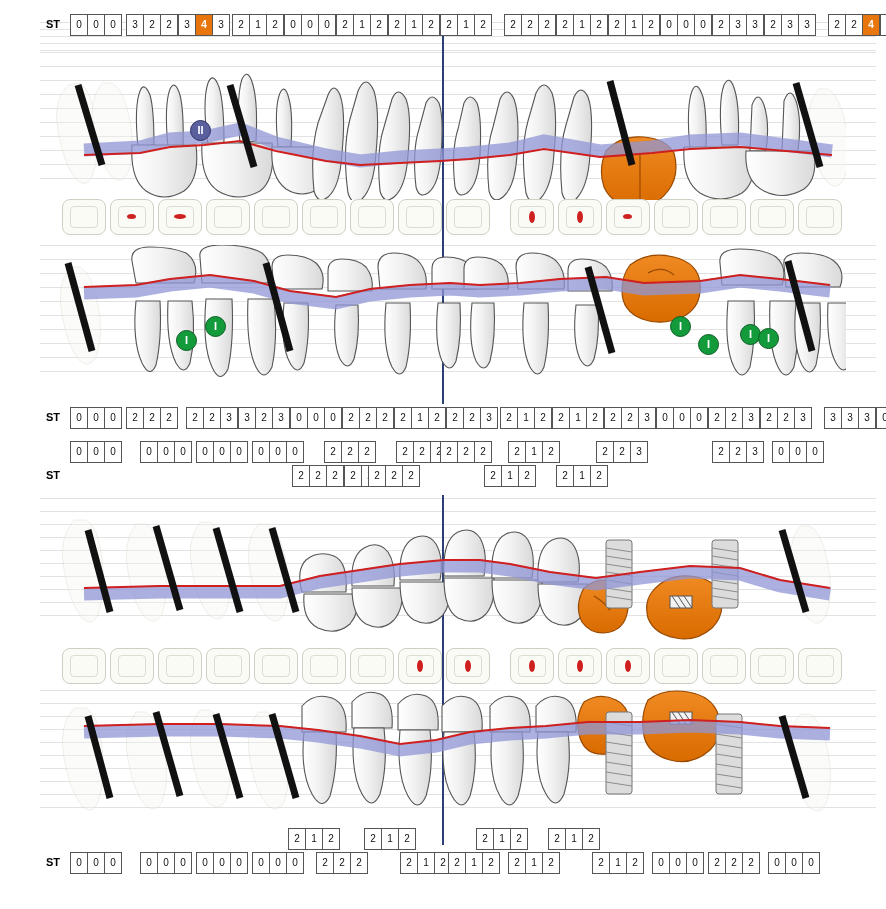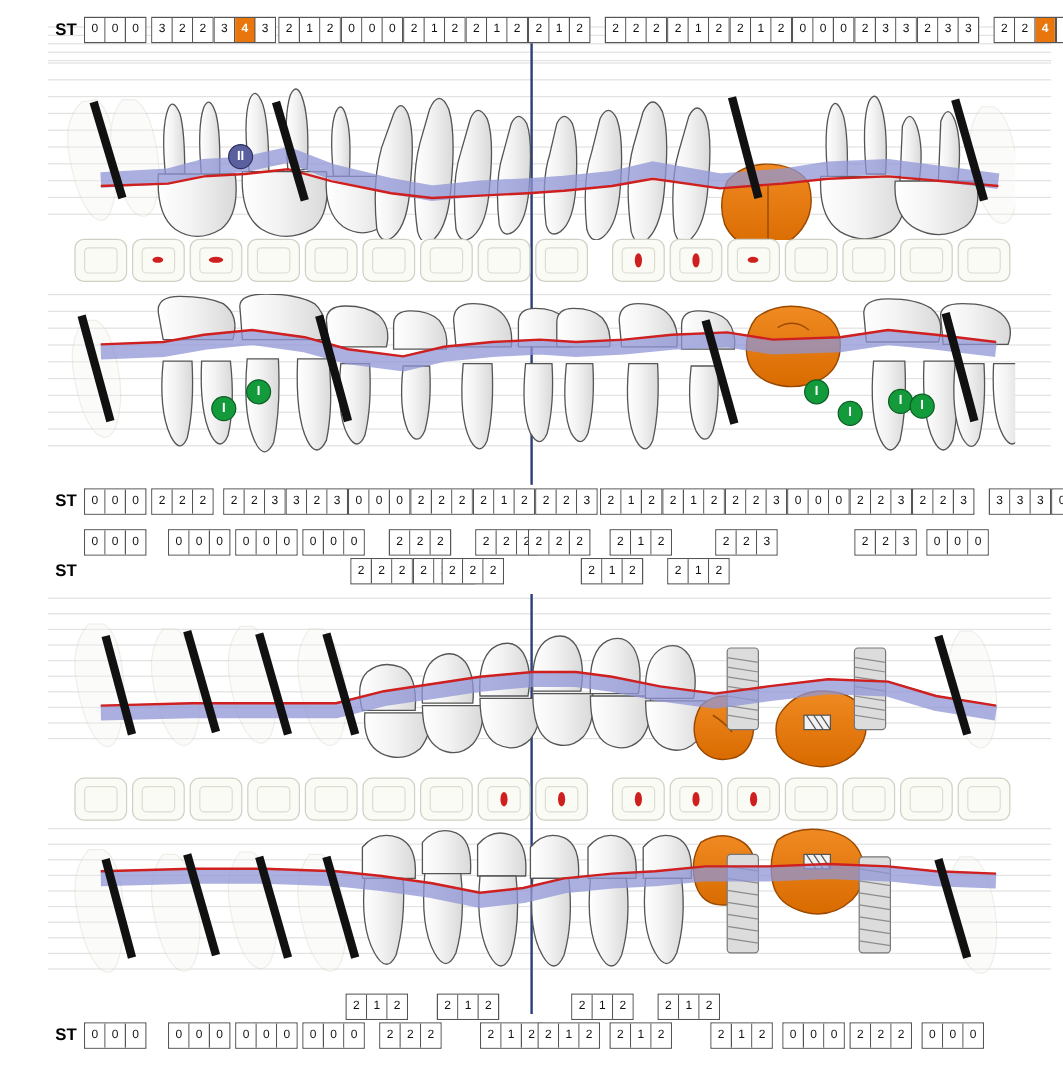--- a/index.html
+++ b/index.html
@@ -1,18 +1,18 @@
 <!DOCTYPE html>
 <html><head>
 <meta charset="utf-8">
 <style>
   html,body{margin:0;padding:0;background:#fff;}
   body{width:886px;height:909px;font-family:"Liberation Sans",sans-serif;color:#000;}
   #chart{position:relative;width:886px;height:909px;overflow:hidden;background:#fff;}
-  .stlabel{font-size:14px;font-weight:bold;line-height:20px;margin-right:4px;color:#000;}
+  .stlabel{font-size:11px;font-weight:bold;line-height:20px;margin-right:4px;color:#000;}
   .grp{display:flex;margin-right:7px;border:1px solid #555;background:#fff;}
   .grp .c{width:16px;height:20px;border-right:1px solid #555;font-size:10px;
           line-height:20px;text-align:center;color:#111;background:#fff;}
   .grp .c:last-child{border-right:none;}
   .grp .c.hl{background:#E8760C;color:#fff;font-weight:bold;}
 
   
   .rules{position:absolute;left:0;width:886px;pointer-events:none;}
   .rules i{position:absolute;left:40px;right:10px;height:1px;background:#e2e2e2;display:block;}
 

